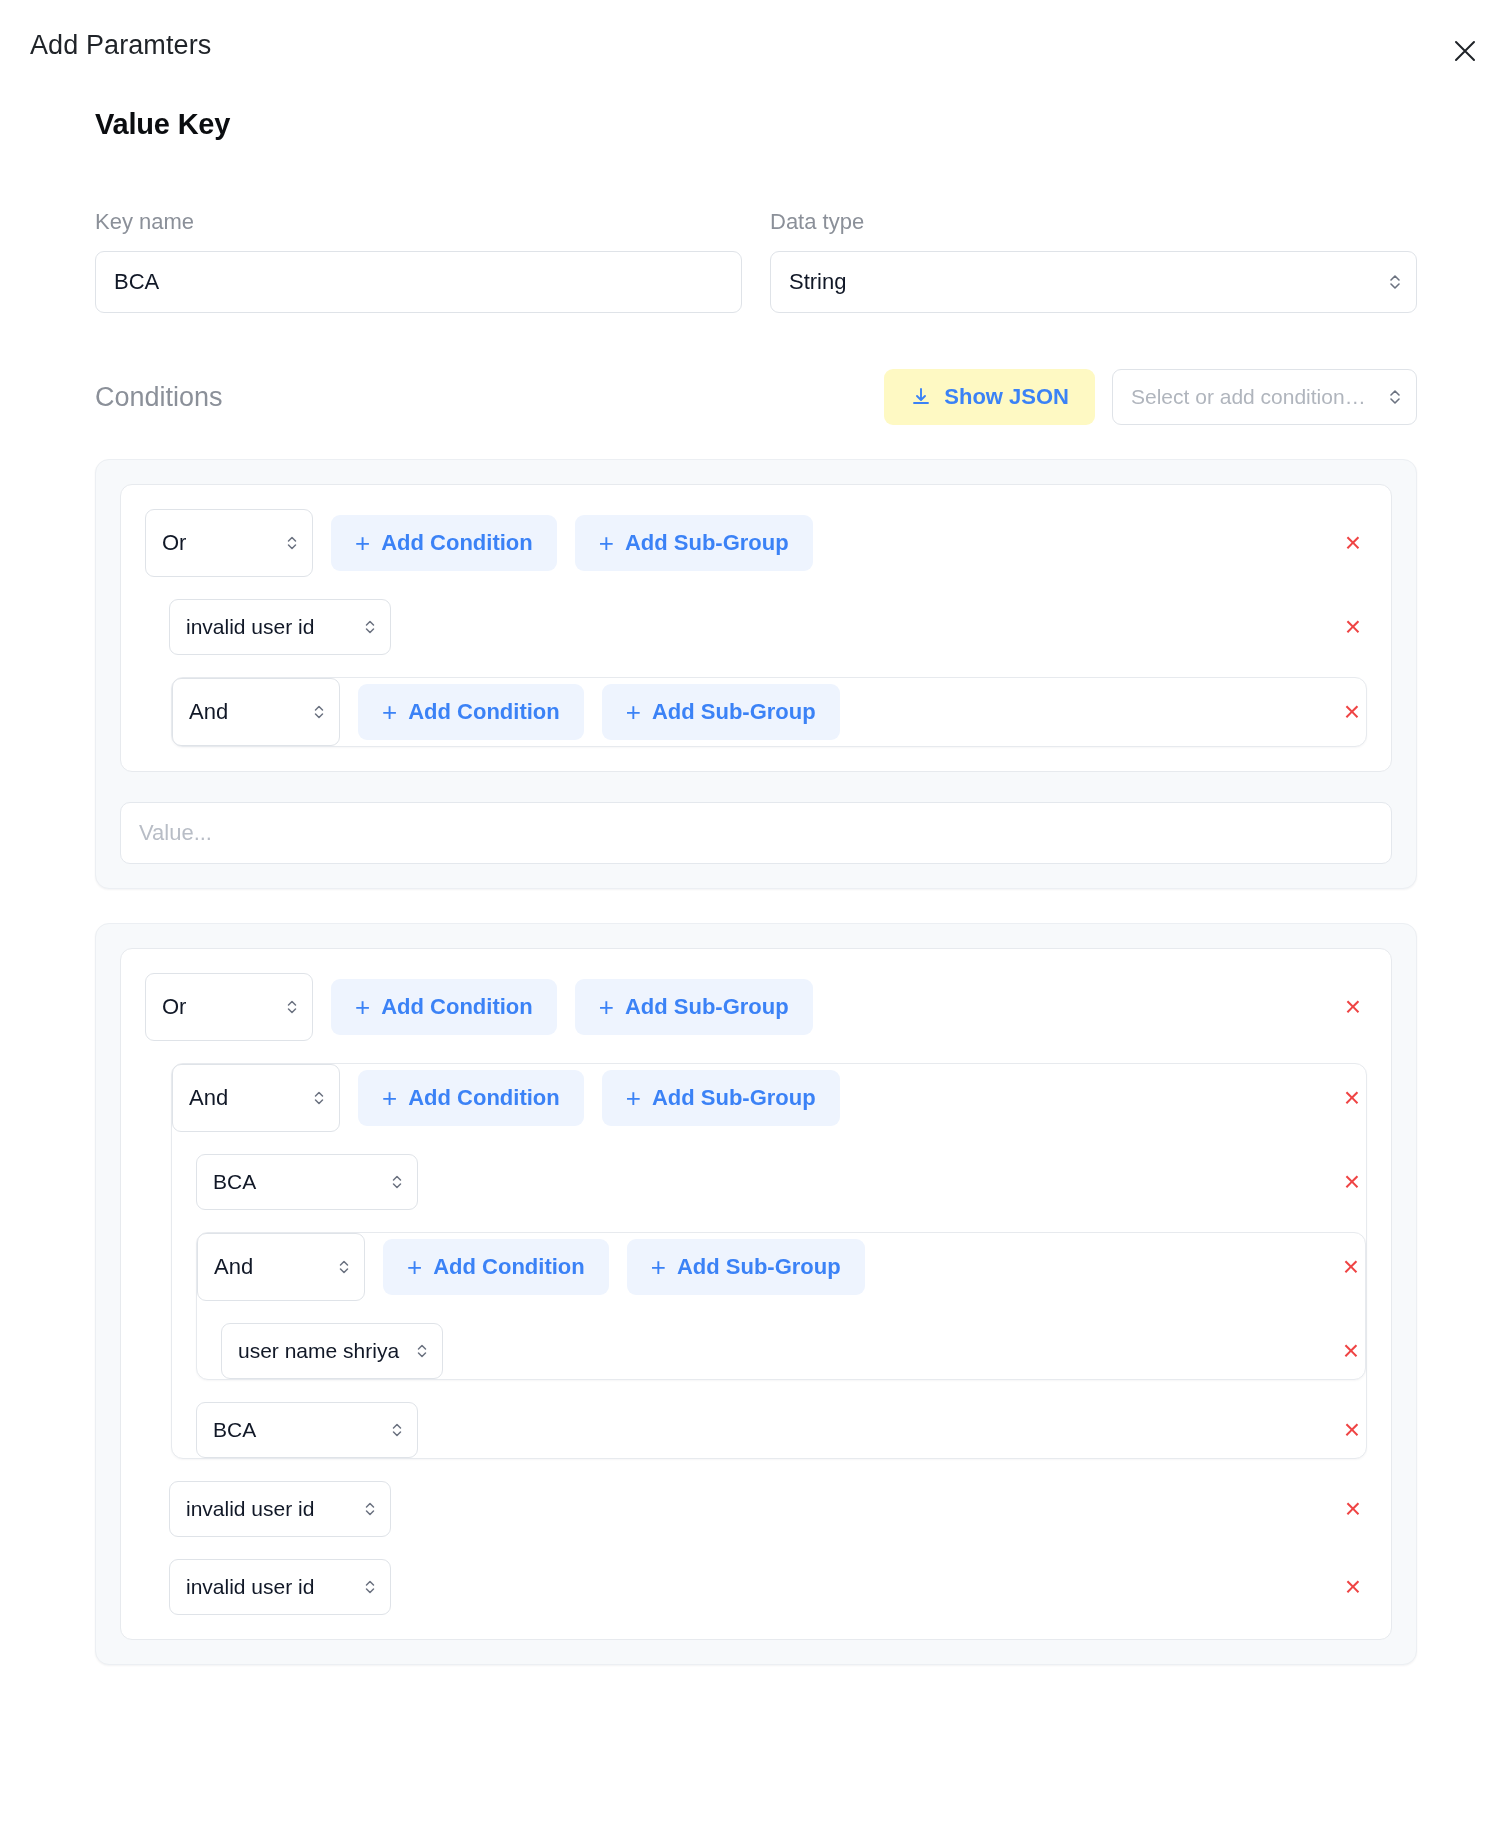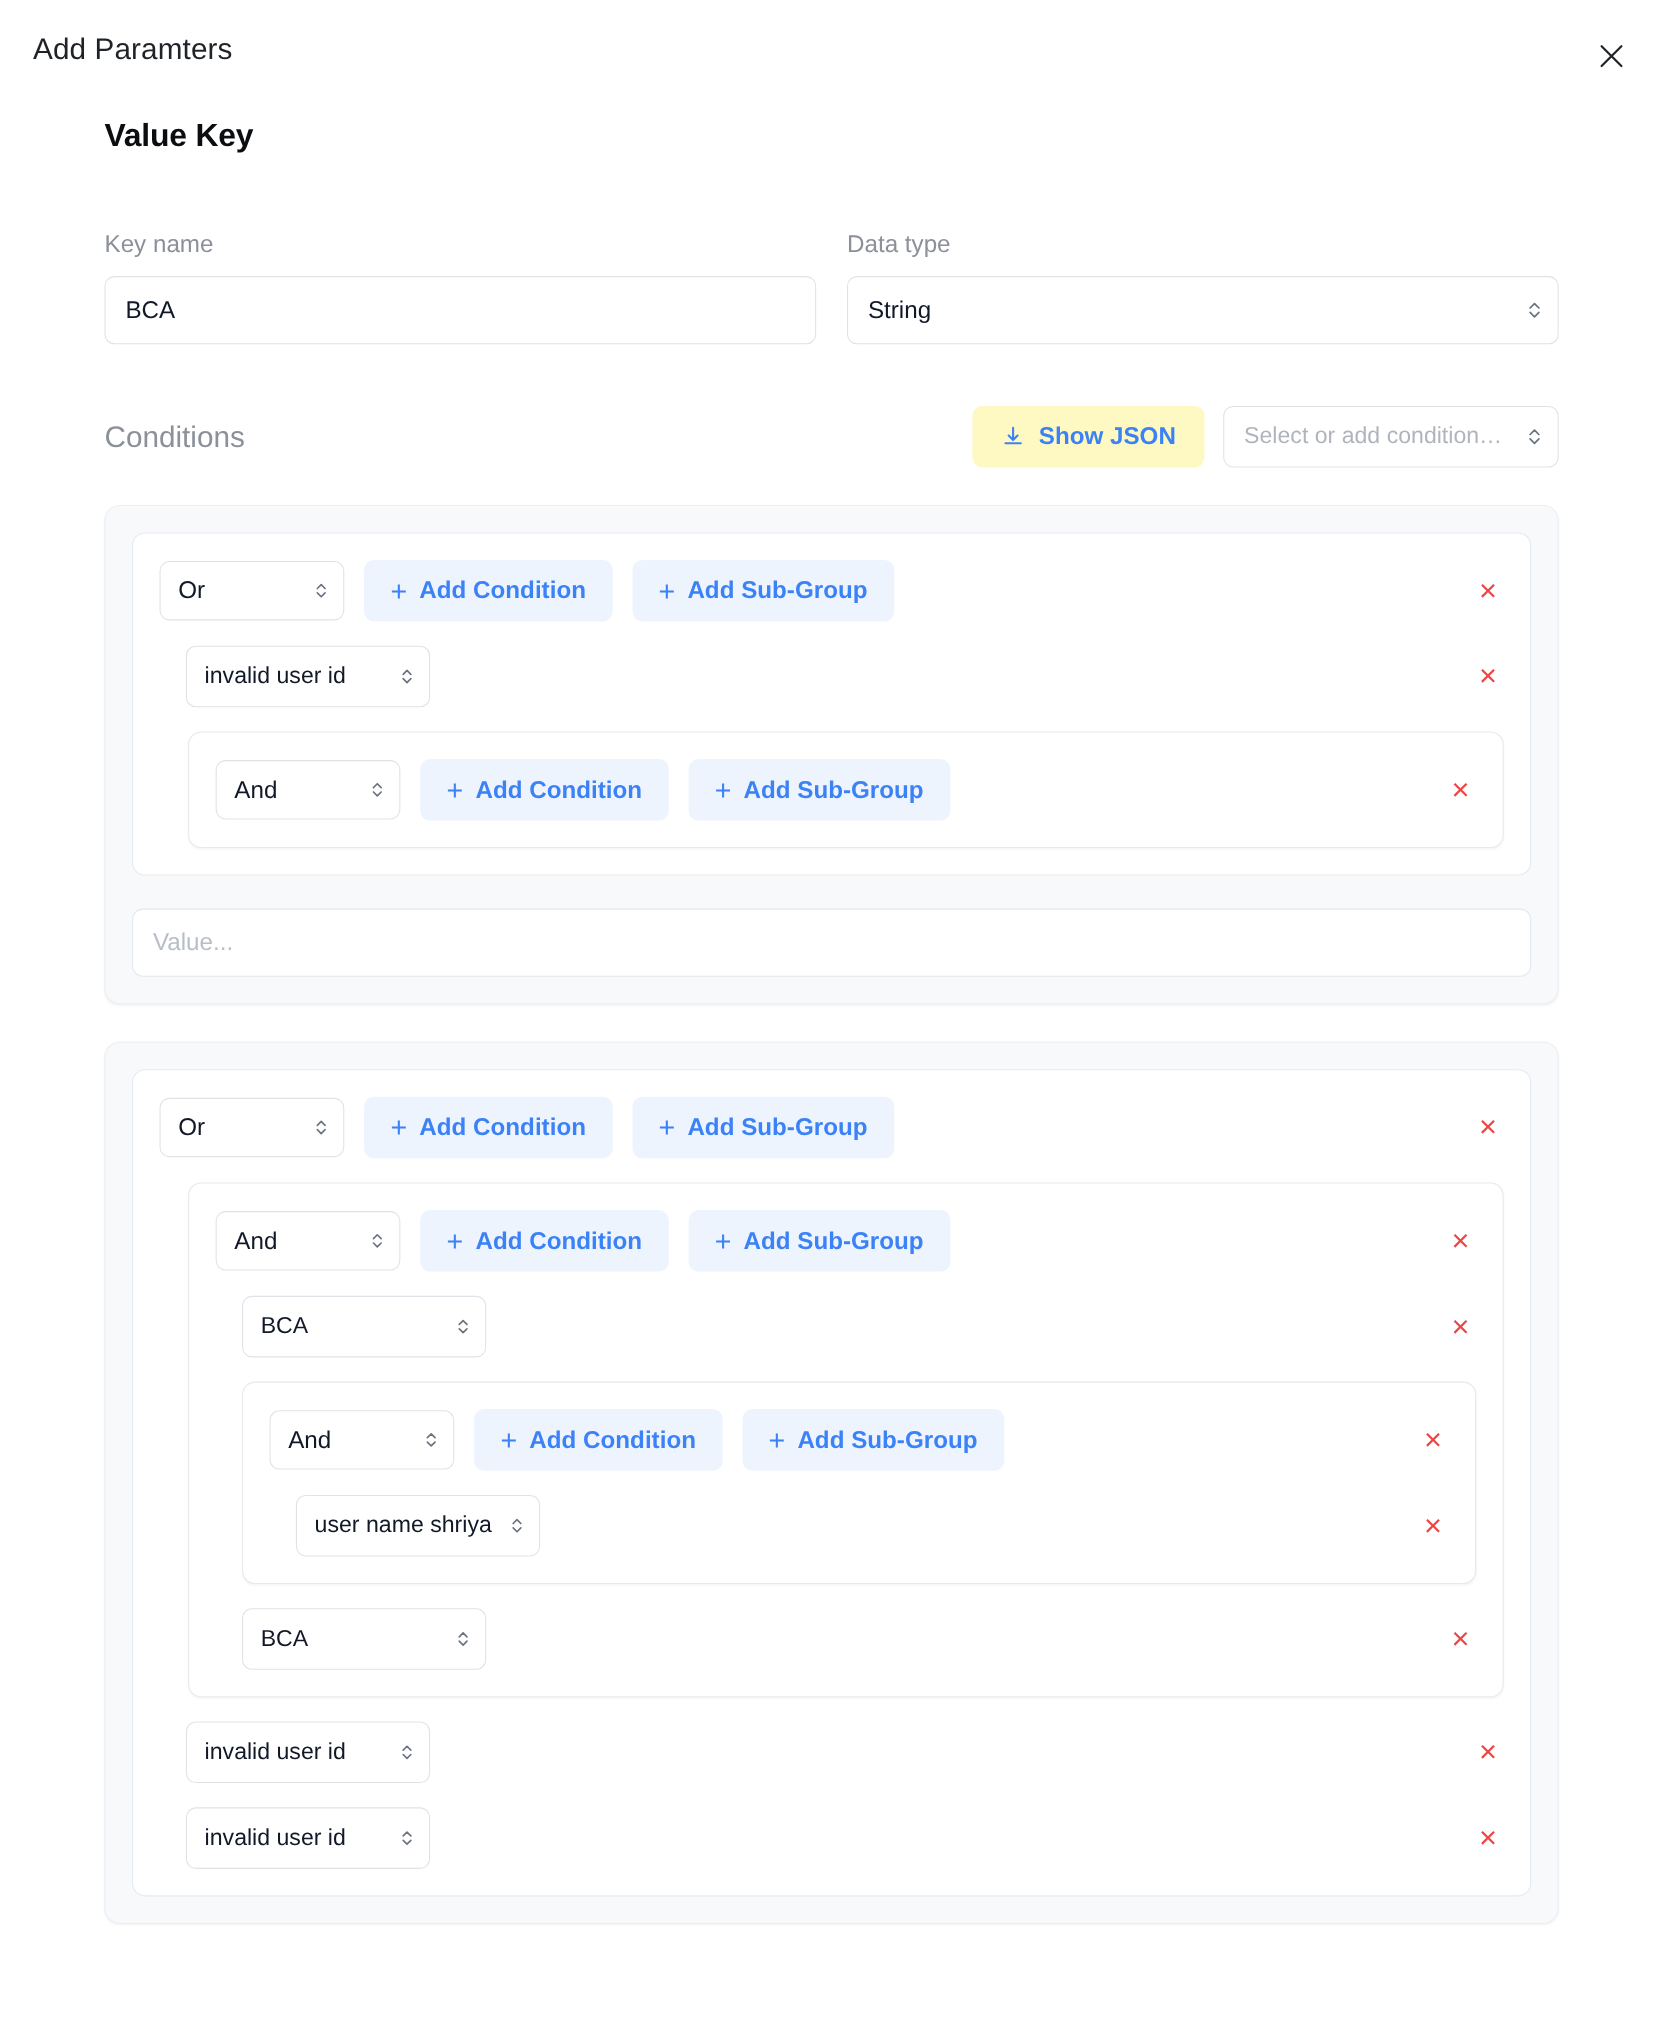--- a/index.html
+++ b/index.html
@@ -148,34 +148,33 @@
     background: #ffffff;
     border: 1px solid #e7eaee;
     border-radius: 12px;
     padding: 24px 24px 24px 24px;
     position: relative;
   }
   .subgroup {
     background: #ffffff;
     border: 1px solid #e7eaee;
     border-radius: 12px;
-    padding: 24px;
     position: relative;
     margin-top: 22px;
     box-shadow: 0 1px 2px rgba(16,24,40,.04);
   }
 
   .group-toolbar {
     display: flex;
     align-items: center;
     gap: 18px;
     position: relative;
   }
   .op-select { width: 168px; flex: 0 0 168px; }
-  .op-select .select-box { height: 54px; font-size: 22px; padding: 0 40px 0 16px; }
+  .op-select .select-box { height: 68px; font-size: 22px; padding: 0 40px 0 16px; }
 
   .pill-btn {
     display: flex;
     align-items: center;
     gap: 11px;
     background: #eef4fe;
     color: #3b82f6;
     border: none;
     border-radius: 9px;
     height: 56px;

